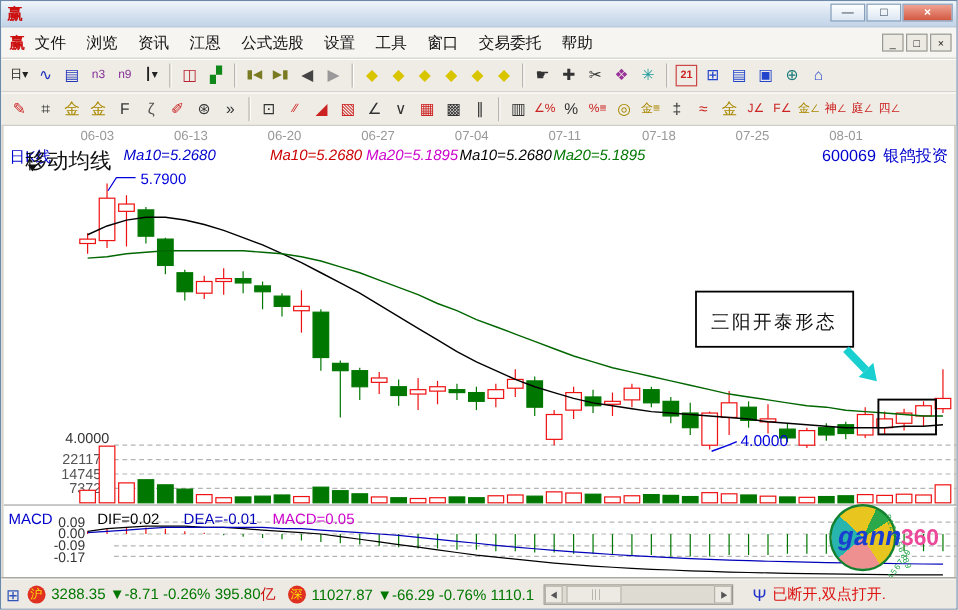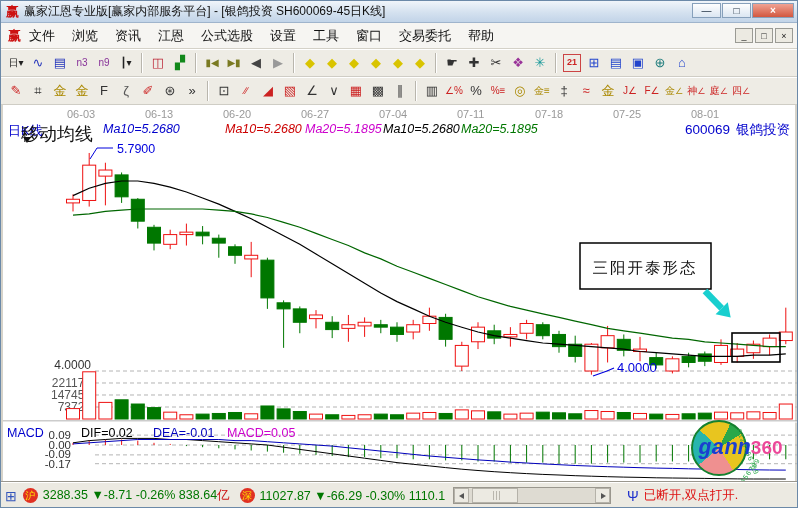--- a/index.html
+++ b/index.html
@@ -65,21 +65,20 @@
   .antenna{color:#2233cc;font-size:14px;margin-left:16px;}
   .conn{color:#dd1111;margin-left:5px;white-space:nowrap;}
 </style>
 </head>
 <body>
 
 <div class="win">
 
   <div class="titlebar">
     <span class="tlogo">赢</span>
-    <span class="ttext">赢家江恩专业版[赢家内部服务平台] - [银鸽投资  SH600069-45日K线]</span>
     <span class="winbtns">
       <button class="wbtn">—</button>
       <button class="wbtn">□</button>
       <button class="wbtn close">×</button>
     </span>
   </div>
 
   <div class="menubar">
     <span class="mlogo">赢</span>
     <span id="menu-items"><span class="mitem">文件</span><span class="mitem">浏览</span><span class="mitem">资讯</span><span class="mitem">江恩</span><span class="mitem">公式选股</span><span class="mitem">设置</span><span class="mitem">工具</span><span class="mitem">窗口</span><span class="mitem">交易委托</span><span class="mitem">帮助</span></span>
@@ -418,27 +417,27 @@
     </div>
   </div>
 
   <div class="statusbar">
     <span class="sicon">⊞</span>
     <span class="badge">沪</span>
     <span class="quote">
       <span>3288.35</span>
       <span>▼</span><span>-8.71</span>
       <span>-0.26%</span>
-      <span>838.64</span><span class="u">亿</span>
+      <span>395.80</span><span class="u">亿</span>
     </span>
     <span class="badge" style="margin-left:10px">深</span>
     <span class="quote">
       <span>11027.87</span>
       <span>▼</span><span>-66.29</span>
-      <span>-0.30%</span>
+      <span>-0.76%</span>
       <span>1110.1</span>
     </span>
     <span class="hscroll">
       <span class="sbtn l"></span>
       <span class="sthumb"></span>
       <span class="sbtn r"></span>
     </span>
     <span class="antenna">Ψ</span>
     <span class="conn">已断开,双点打开.</span>
   </div>

